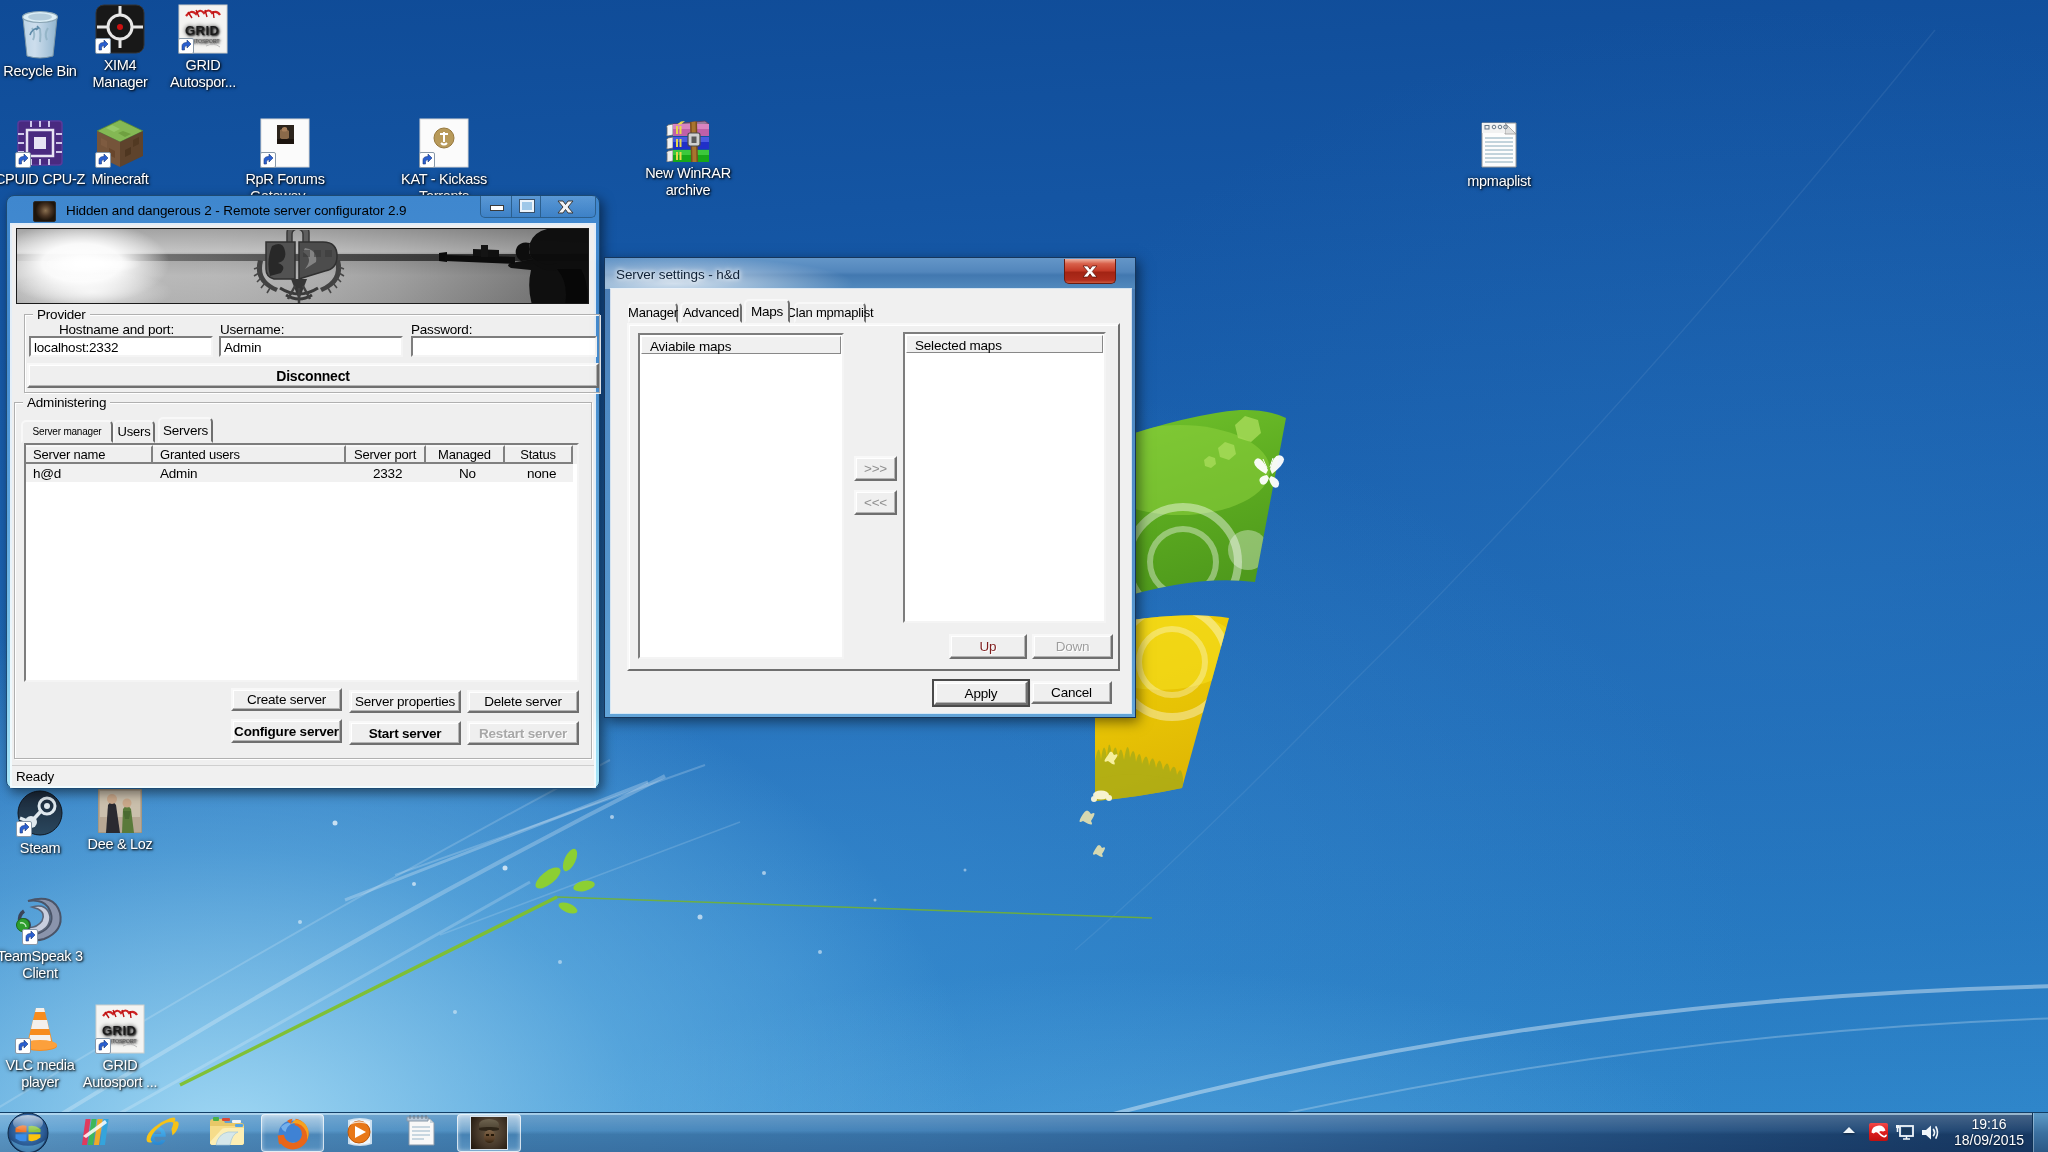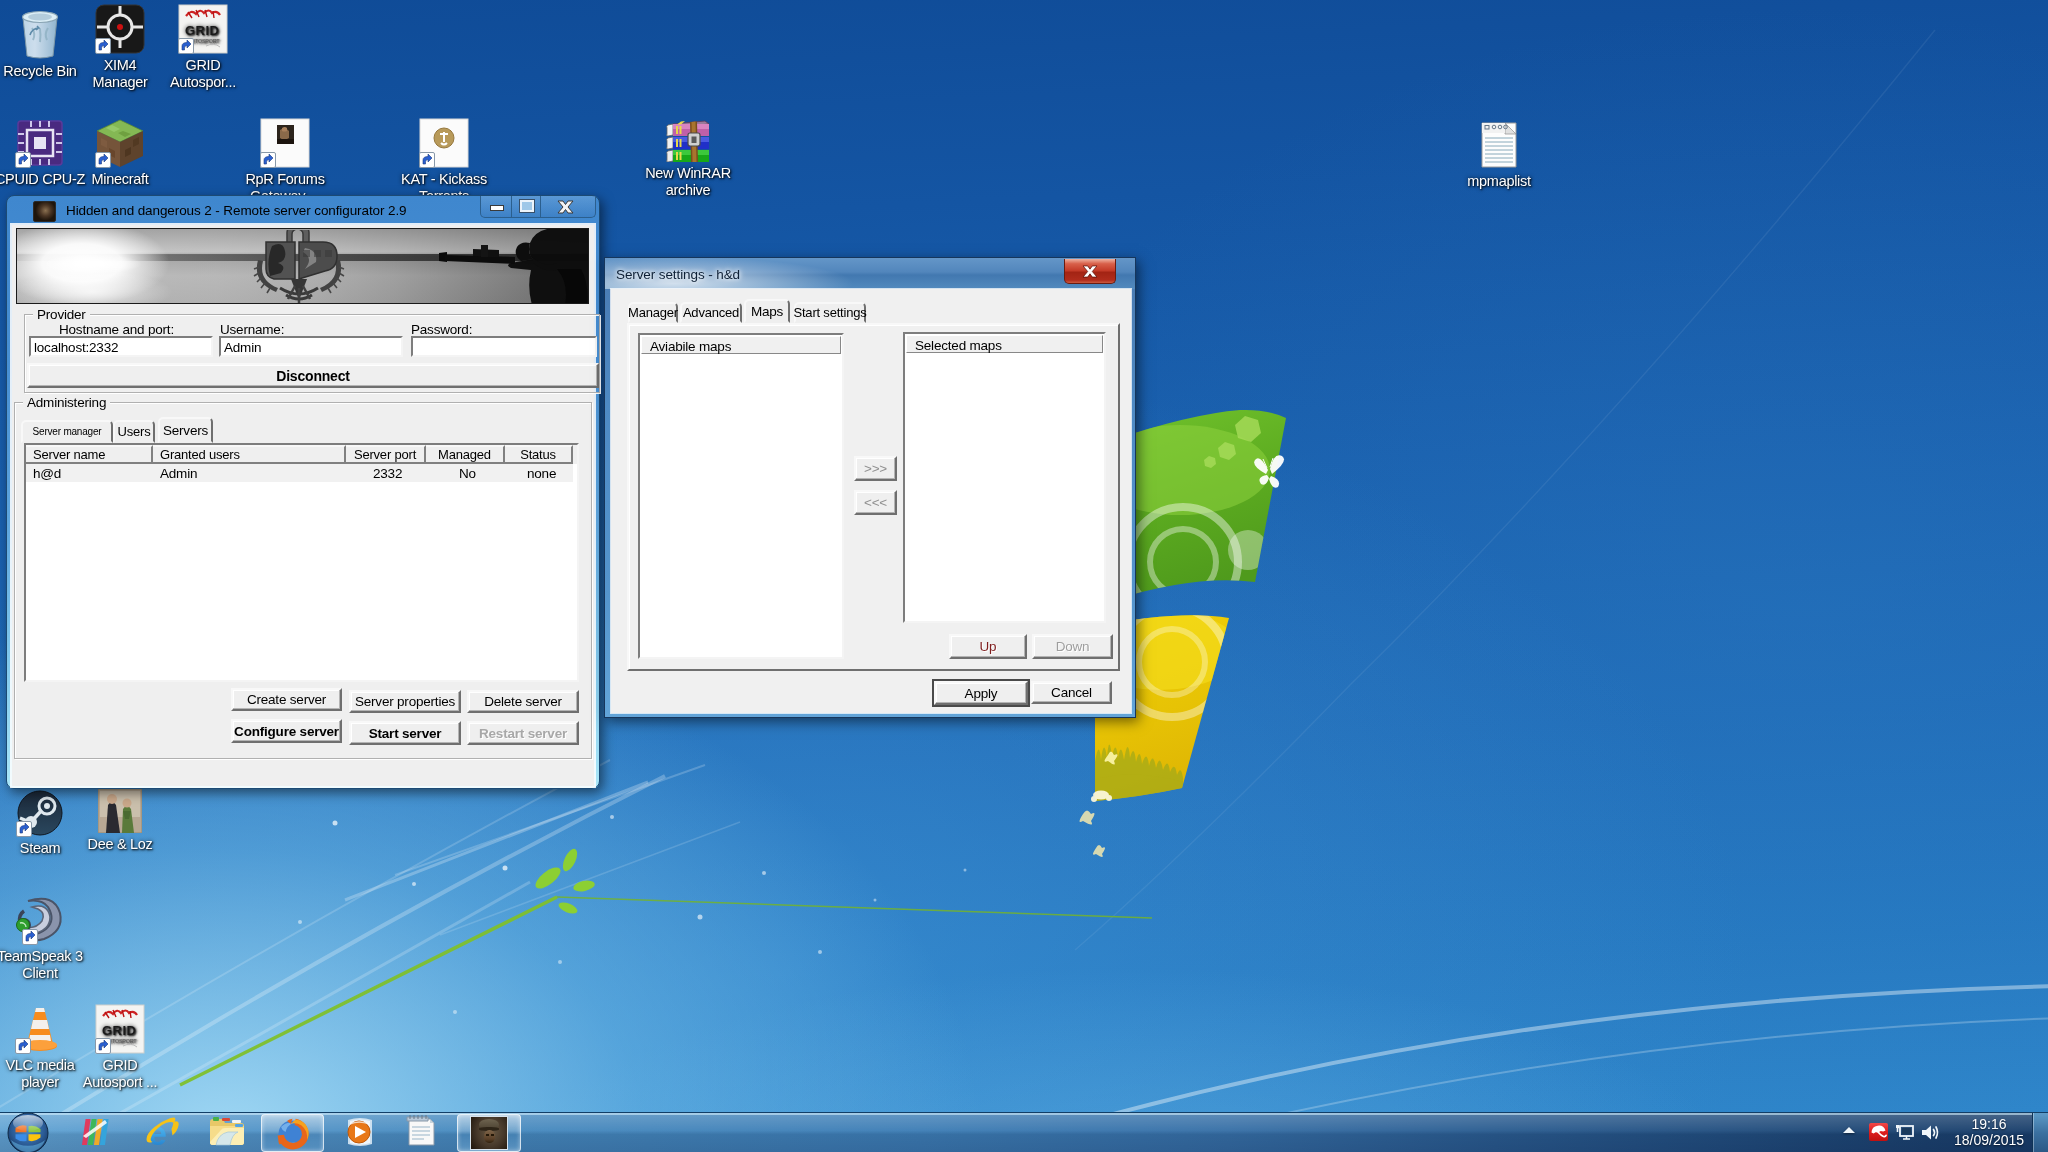--- a/index.html
+++ b/index.html
@@ -477,20 +477,21 @@
           <span class="abs" style="left:501px;top:2px;">none</span>
         </div>
       </div>
       <div class="abs raised btn" style="left:216px;top:285px;width:111px;height:23px;">Create server</div>
       <div class="abs raised btn" style="left:334px;top:287px;width:112px;height:23px;">Server properties</div>
       <div class="abs raised btn" style="left:452px;top:287px;width:112px;height:23px;">Delete server</div>
       <div class="abs raised btn" style="left:216px;top:316px;width:111px;height:24px;font-weight:bold;">Configure server</div>
       <div class="abs raised btn" style="left:334px;top:318px;width:112px;height:24px;font-weight:bold;">Start server</div>
       <div class="abs raised btn" style="left:452px;top:318px;width:112px;height:24px;font-weight:bold;color:#a8a8a8;text-shadow:1px 1px 0 #fff;">Restart server</div>
     </div>
+    <div class="abs" style="left:0;bottom:0;width:100%;height:21px;background:#f0f0f0;border-top:1px solid #cfcfcf;font-size:13.5px;letter-spacing:-0.2px;padding:3px 0 0 4px;">Ready</div>
   </div>
 </div>
 
 <div class="abs" id="dialog" style="left:604px;top:257px;width:532px;height:461px;
      background:linear-gradient(180deg,#46648e 0%,#4a7cb4 5%,#4e8ac4 32%,#5494cc 72%,#62a4d8 100%);
      border:1px solid #16365c; box-shadow:3px 4px 12px rgba(0,0,0,0.5);">
   <div class="abs" style="left:0;top:0;width:100%;height:31px;
        background:radial-gradient(230px 34px at 13% 82%, rgba(255,255,255,0.75) 0%, rgba(255,255,255,0) 78%),
                   linear-gradient(180deg,#6496c8 0%,#5286bc 45%,#4278b0 55%,#528abe 100%);"></div>
   <div class="abs" style="left:11px;top:9px;font-size:13.5px;letter-spacing:-0.1px;color:#0e2036;text-shadow:0 0 4px #fff, 0 0 7px #fff;">Server settings - h&amp;d</div>
@@ -499,21 +500,21 @@
        display:flex;align-items:center;justify-content:center;">
        <svg width="16" height="13" viewBox="0 0 17 14">
         <path d="M 1 1 L 6 1 L 8.5 4.5 L 11 1 L 16 1 L 11 7 L 16 13 L 11 13 L 8.5 9.5 L 6 13 L 1 13 L 6 7 Z" fill="#ffffff" stroke="#5a0f08" stroke-width="0.8"></path>
       </svg>
   </div>
 
   <div class="abs win-content" style="left:6px;top:31px;width:520px;height:424px;background:#f0f0f0;box-shadow:0 0 0 1px rgba(255,255,255,0.75);">
     <div class="tab" style="left:17px;top:13px;width:50px;height:21px;font-size:13px;">Manager</div>
     <div class="tab" style="left:69px;top:13px;width:62px;height:21px;font-size:13px;">Advanced</div>
     <div class="tab" style="left:133px;top:10px;width:46px;height:24px;z-index:2;font-size:13.5px;">Maps</div>
-    <div class="tab" style="left:183px;top:13px;width:72px;height:21px;font-size:13px;">Start settings</div>
+    <div class="tab" style="left:183px;top:13px;width:72px;height:21px;font-size:13px;">Clan mpmaplist</div>
     <div class="abs" style="left:16px;top:34px;width:493px;height:348px;border:2px solid;border-color:#f8f8f8 #6f6f6f #6f6f6f #f8f8f8;box-shadow:inset 1px 1px 0 #ffffff;">
       <div class="abs sunken" style="left:9px;top:8px;width:206px;height:326px;">
         <div class="abs" style="left:1px;top:1px;right:1px;height:18px;background:#f0f0f0;border:1px solid;border-color:#fff #888 #888 #fff;font-size:13.5px;letter-spacing:-0.2px;padding:2px 0 0 8px;">Aviabile maps</div>
       </div>
       <div class="abs sunken" style="left:274px;top:7px;width:203px;height:291px;">
         <div class="abs" style="left:1px;top:1px;right:1px;height:18px;background:#f0f0f0;border:1px solid;border-color:#fff #888 #888 #fff;font-size:13.5px;letter-spacing:-0.2px;padding:2px 0 0 8px;">Selected maps</div>
       </div>
       <div class="abs raised btn" style="left:225px;top:131px;width:43px;height:25px;color:#909090;">&gt;&gt;&gt;</div>
       <div class="abs raised btn" style="left:225px;top:165px;width:43px;height:25px;color:#909090;">&lt;&lt;&lt;</div>
       <div class="abs raised btn" style="left:320px;top:309px;width:78px;height:25px;color:#7f1d1d;text-shadow:1px 1px 0 #fff;">Up</div>

